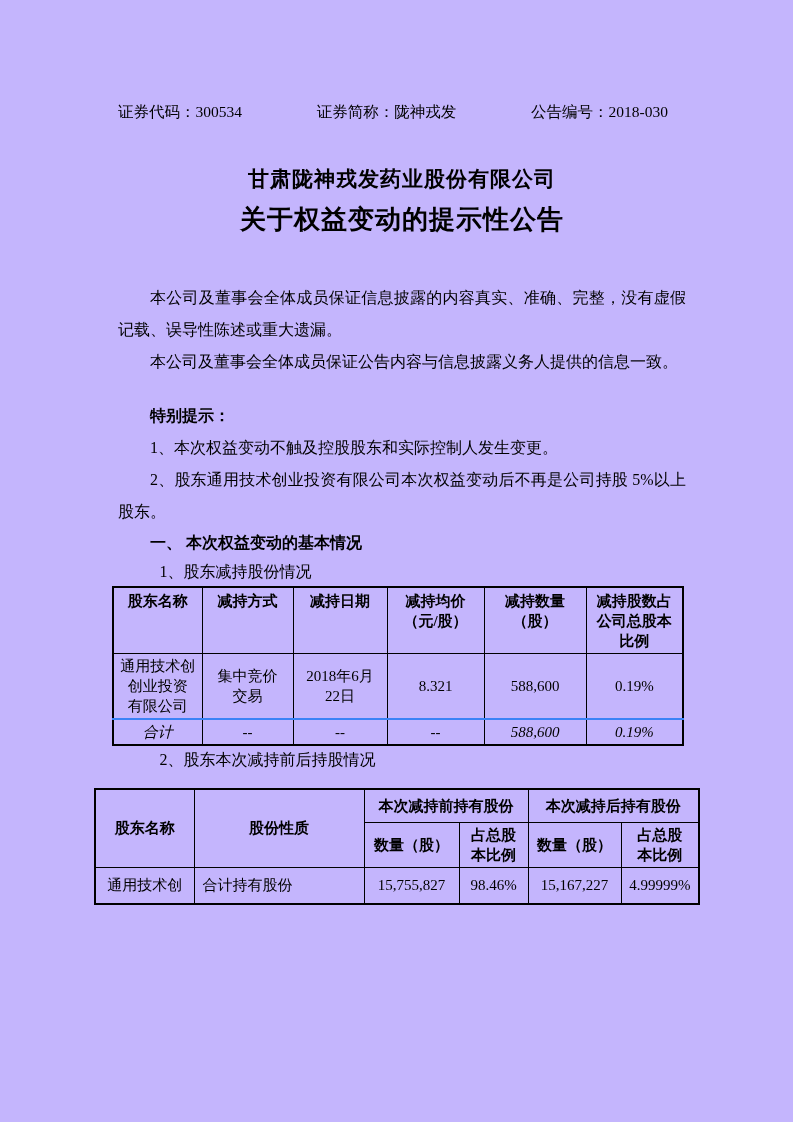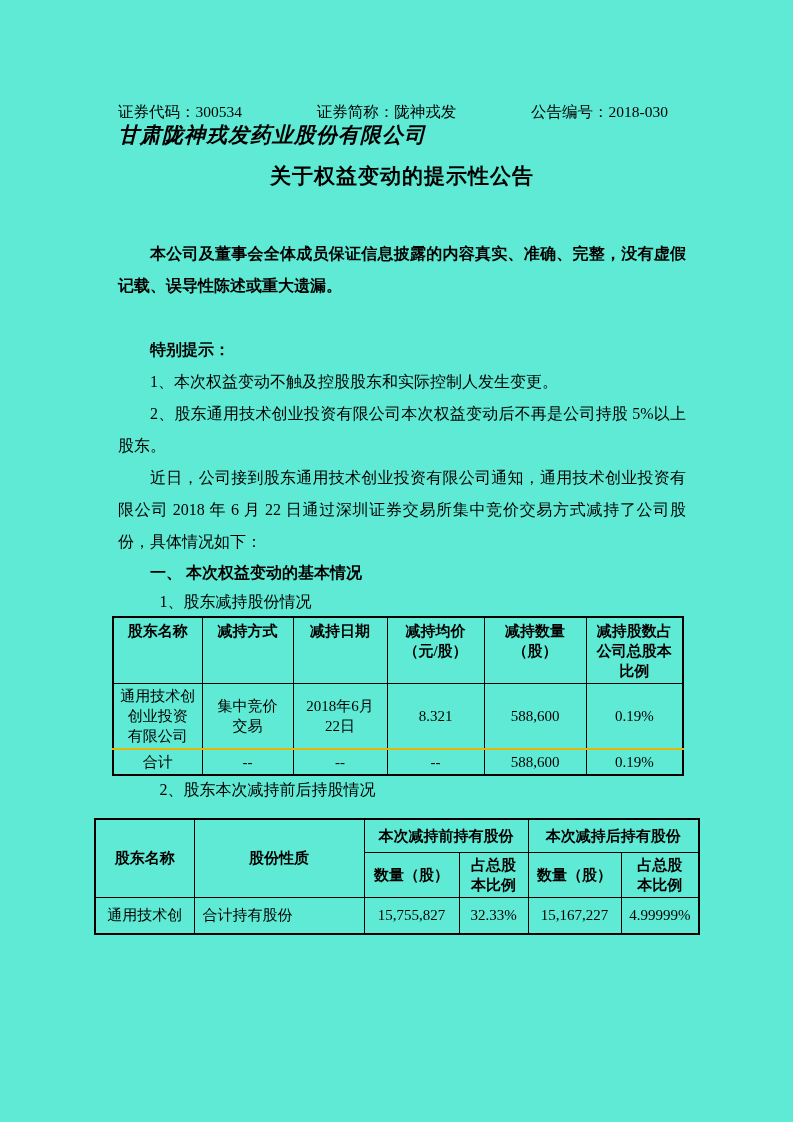--- a/index.html
+++ b/index.html
@@ -1,63 +1,63 @@
 <!DOCTYPE html>
 <html><head>
 <meta charset="utf-8">
 <style>
   html,body{margin:0;padding:0;background:#ffffff;}
   .page{
     position:relative;
     width:793px;height:1122px;
     box-sizing:border-box;
-    background:#5eead4;
+    background:#c4b5fd;
     color:#000000;
     font-family:"Liberation Serif","DejaVu Serif",serif;
     font-size:16px;
     padding:103px 107px 0 118px;
     overflow:hidden;
   }
   
   .meta-line{
     display:flex;
     justify-content:space-between;
     width:550px;
     font-size:15.5px;
     line-height:18px;
     white-space:nowrap;
   }
   
   .title-1{
-    text-align:left;
+    margin-top:44px;
+    text-align:center;
     font-size:21px;
     font-weight:bold;
     line-height:28px;
     letter-spacing:1px;
-    font-style:italic;
   }
   .title-2{
     margin-top:13px;
     text-align:center;
-    font-size:21px;
+    font-size:26px;
     font-weight:bold;
     line-height:28px;
     letter-spacing:1px;
   }
   
   .para{
     line-height:32px;
     text-align:justify;
     text-indent:2em;
     margin:0;
   }
-  .bold{font-weight:bold;}
+  .bold{font-weight:normal;}
   .decl-1{margin-top:48px;}
   .special-heading{
-    margin-top:32px;
+    margin-top:22px;
     line-height:32px;
     font-weight:bold;
     text-indent:2em;
   }
   .sec-heading{
     line-height:30px;
     font-weight:bold;
     text-indent:2em;
   }
   .sub-heading{
@@ -86,47 +86,47 @@
     white-space:pre-line;
     line-height:20px;
     font-weight:normal;
     box-sizing:border-box;
   }
   th{font-weight:bold;margin-left:8px;}
   .t1{border:2px solid #000000;}
   .t2{border:2px solid #000000;}
   .t1 .hdr-row th{vertical-align:top;height:61px;padding-top:3px;}
   .t1 .data-row td{height:64px;}
-  .t1 .total-row td{height:24px;border-top:2px solid #eab308;}
+  .t1 .total-row td{height:24px;border-top:2px solid #3b82f6;font-style:italic;}
   .t2 .grp-row th{height:33px;}
   .t2 .sub-row th{height:45px;}
   .t2 .data-row td{height:37px;}
   .cell-left{text-align:left;padding-left:8px;margin-left:36px;}
 </style>
 </head>
 <body>
 
 <div class="page">
 
   <div class="meta-line">
     <span>证券代码：300534</span>
     <span>证券简称：陇神戎发</span>
     <span>公告编号：2018-030</span>
   </div>
 
   <div class="title-1">甘肃陇神戎发药业股份有限公司</div>
   <div class="title-2">关于权益变动的提示性公告</div>
 
   <p class="para bold decl-1">本公司及董事会全体成员保证信息披露的内容真实、准确、完整，没有虚假记载、误导性陈述或重大遗漏。</p>
+  <p class="para bold">本公司及董事会全体成员保证公告内容与信息披露义务人提供的信息一致。</p>
 
   <div class="special-heading">特别提示：</div>
   <p class="para">1、本次权益变动不触及控股股东和实际控制人发生变更。</p>
   <p class="para">2、股东通用技术创业投资有限公司本次权益变动后不再是公司持股 5%以上股东。</p>
 
-  <p class="para">近日，公司接到股东通用技术创业投资有限公司通知，通用技术创业投资有限公司 2018 年 6 月 22 日通过深圳证券交易所集中竞价交易方式减持了公司股份，具体情况如下：</p>
 
   <div class="sec-heading">一、 本次权益变动的基本情况</div>
   <div class="sub-heading">1、股东减持股份情况</div>
 
   <table class="t1">
     <colgroup>
       <col style="width:89px">
         <col style="width:91px">
         <col style="width:94px">
       <col style="width:97px">
@@ -192,20 +192,20 @@
       <th>占总股
 本比例</th>
       <th>数量（股）</th>
       <th>占总股
 本比例</th>
     </tr>
     <tr class="data-row">
       <td>通用技术创</td>
       <td class="cell-left">合计持有股份</td>
       <td>15,755,827</td>
-      <td>32.33%</td>
+      <td>98.46%</td>
       <td>15,167,227</td>
       <td>4.99999%</td>
     </tr>
   </tbody>
     </table>
 
 </div>
 
 </body></html>

